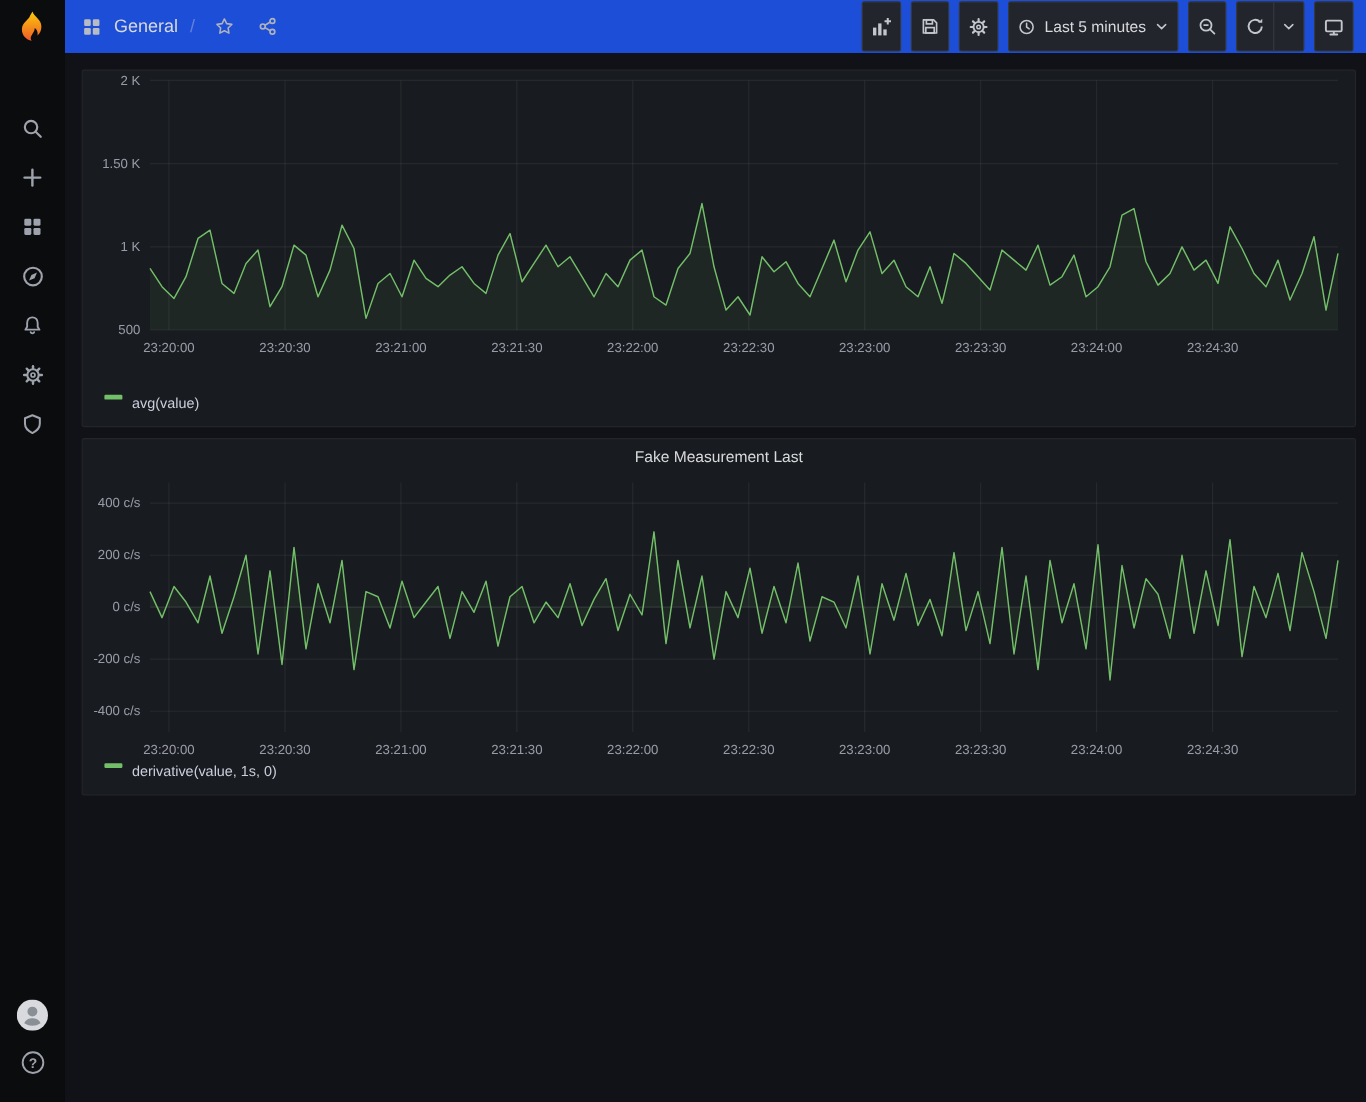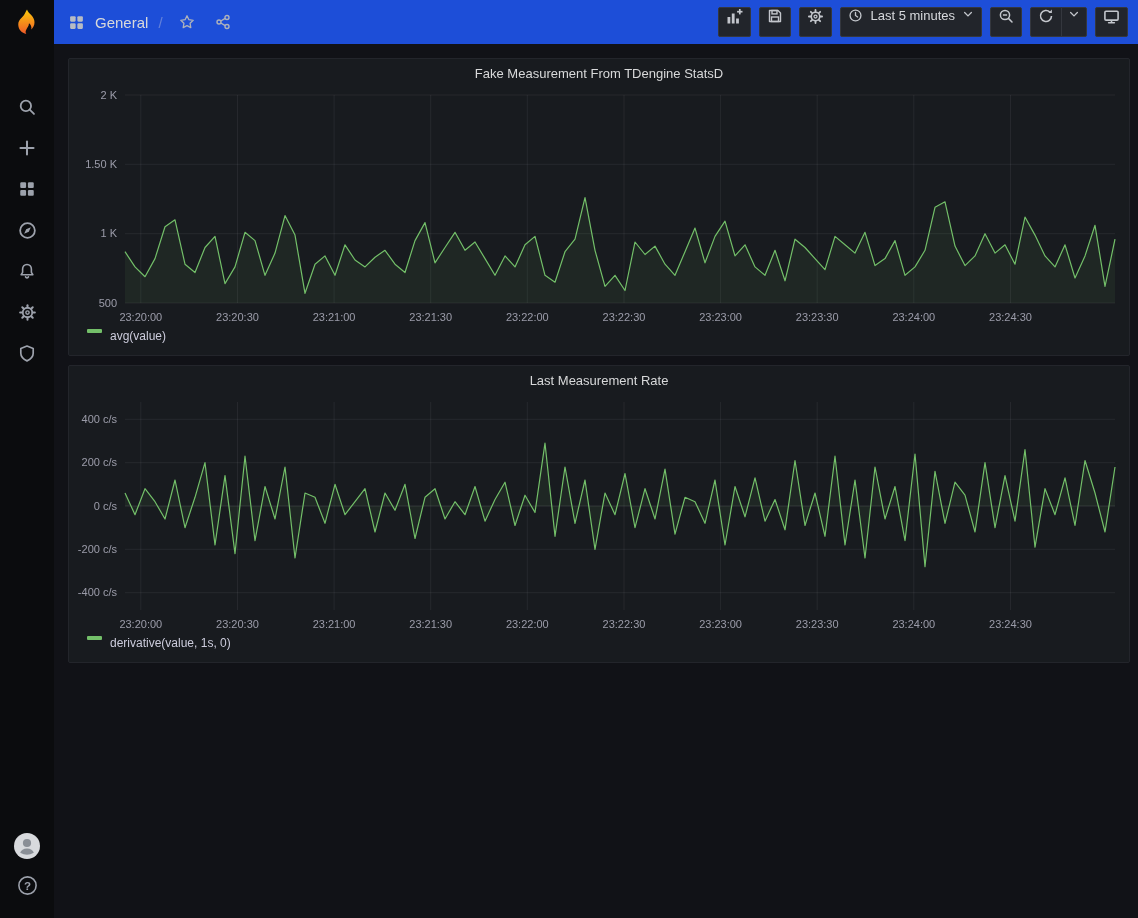--- a/index.html
+++ b/index.html
@@ -13,21 +13,21 @@
   .side-icons.bottom{margin-top:auto;margin-bottom:20px;gap:13px}
   .side-btn{width:26px;height:26px;display:flex;align-items:center;justify-content:center;color:#9da2ac;cursor:pointer;background:none;border:none}
 
   
   .topnav{position:fixed;left:54px;top:0;right:0;height:44px;background:#1d4ed8;display:flex;align-items:center;padding:0 10px 0 14px;gap:10px;z-index:10}
   .crumb-icon{color:#b7bbc4;display:flex;align-items:center}
   .crumb{font-size:15px;color:#d8d9da;cursor:pointer;white-space:nowrap}
   .crumb-sep{font-size:15px;color:rgba(204,204,220,0.4)}
   .mini-btn{background:none;border:none;color:#aeb2bb;display:flex;align-items:center;justify-content:center;width:24px;height:24px;cursor:pointer;margin-left:2px}
   .toolbar{margin-left:auto;display:flex;align-items:center;gap:8px}
-  .tool-btn{height:30px;min-width:30px;padding:0 7px;background:#22252b;border:1px solid #34373e;border-radius:2px;color:#c3c6cc;display:flex;align-items:flex-start;justify-content:center;gap:7px;cursor:pointer;font-size:13px}
+  .tool-btn{height:42px;min-width:30px;padding:0 7px;background:#22252b;border:1px solid #34373e;border-radius:2px;color:#c3c6cc;display:flex;align-items:center;justify-content:center;gap:7px;cursor:pointer;font-size:13px}
   .tool-btn .lbl{color:#d7d9dd;font-size:13px;white-space:nowrap}
   .split{display:flex}
   .split .tool-btn:first-child{border-radius:2px 0 0 2px}
   .split .tool-btn:last-child{border-radius:0 2px 2px 0;margin-left:-1px;min-width:26px;padding:0 5px}
 
   
   .main{margin-left:54px;margin-top:44px;padding:14px 8px 0 14px}
   .panel{height:298px;background:#181b1f;border:1px solid #23252b;border-radius:2px;display:flex;flex-direction:column;margin-bottom:9px}
   .panel-header{height:28px;display:flex;align-items:center;justify-content:center;flex:none}
   .panel-title{font-size:13px;font-weight:500;color:#d8d9da;cursor:pointer}
@@ -225,23 +225,20 @@
         <line x1="8" y1="11.4" x2="8" y2="13.8" stroke="currentColor" stroke-width="1.5"></line>
         <line x1="5.3" y1="13.9" x2="10.7" y2="13.9" stroke="currentColor" stroke-width="1.5" stroke-linecap="round"></line>
       </svg>
     </button>
   </div>
 </header>
 
 <main class="main">
 
   <section class="panel">
-    <div class="panel-header">
-      <span class="panel-title">Fake Measurement From TDengine StatsD</span>
-    </div>
     <div class="chart-host">
         <svg width="1060" height="242">
           <line x1="56" y1="216.0" x2="1046" y2="216.0" stroke="rgba(204,204,220,0.08)"></line>
           <text x="48" y="219.5" text-anchor="end" fill="rgba(204,204,220,0.72)" font-size="11">500</text>
           <line x1="56" y1="146.7" x2="1046" y2="146.7" stroke="rgba(204,204,220,0.08)"></line>
           <text x="48" y="150.2" text-anchor="end" fill="rgba(204,204,220,0.72)" font-size="11">1 K</text>
           <line x1="56" y1="77.3" x2="1046" y2="77.3" stroke="rgba(204,204,220,0.08)"></line>
           <text x="48" y="80.8" text-anchor="end" fill="rgba(204,204,220,0.72)" font-size="11">1.50 K</text>
           <line x1="56" y1="8.0" x2="1046" y2="8.0" stroke="rgba(204,204,220,0.08)"></line>
           <text x="48" y="11.5" text-anchor="end" fill="rgba(204,204,220,0.72)" font-size="11">2 K</text>
@@ -270,21 +267,21 @@
         </svg>
       </div>
     <div class="legend">
       <span class="swatch" style="background: rgb(115, 191, 105);"></span>
       <span class="legend-label">avg(value)</span>
     </div>
   </section>
 
   <section class="panel">
     <div class="panel-header">
-      <span class="panel-title">Last Measurement Rate</span>
+      <span class="panel-title">Fake Measurement Last</span>
     </div>
     <div class="chart-host">
         <svg width="1060" height="242">
           <line x1="56" y1="198.7" x2="1046" y2="198.7" stroke="rgba(204,204,220,0.08)"></line>
           <text x="48" y="202.2" text-anchor="end" fill="rgba(204,204,220,0.72)" font-size="11">-400 c/s</text>
           <line x1="56" y1="155.3" x2="1046" y2="155.3" stroke="rgba(204,204,220,0.08)"></line>
           <text x="48" y="158.8" text-anchor="end" fill="rgba(204,204,220,0.72)" font-size="11">-200 c/s</text>
           <line x1="56" y1="112.0" x2="1046" y2="112.0" stroke="rgba(204,204,220,0.14)"></line>
           <text x="48" y="115.5" text-anchor="end" fill="rgba(204,204,220,0.72)" font-size="11">0 c/s</text>
           <line x1="56" y1="68.7" x2="1046" y2="68.7" stroke="rgba(204,204,220,0.08)"></line>

